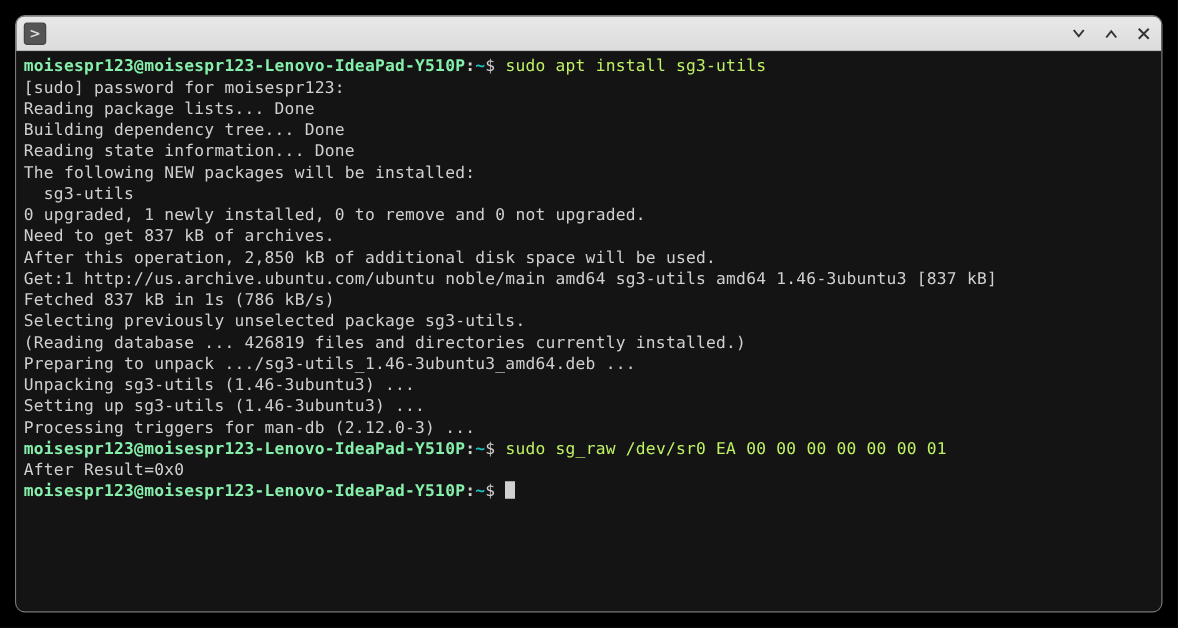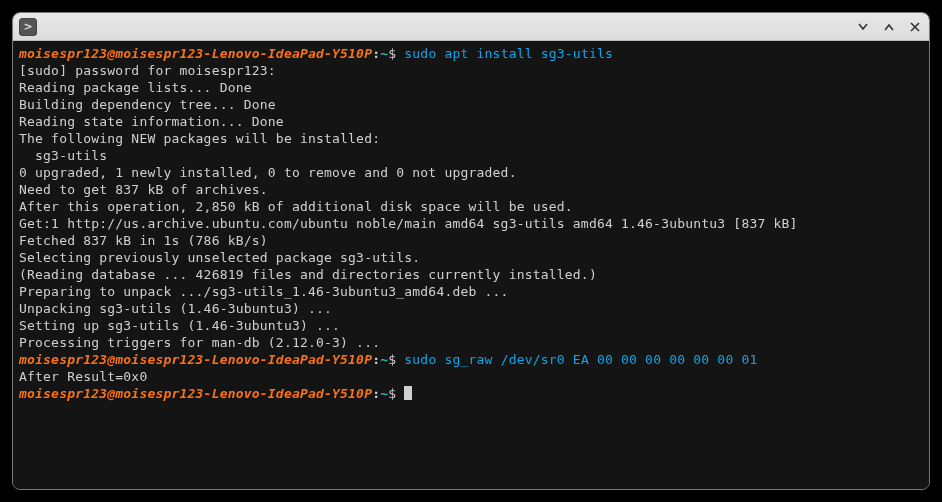--- a/index.html
+++ b/index.html
@@ -73,25 +73,25 @@
     flex: 1;
     background: #141414;
     padding: 4px 6px;
     font-size: 13px;
     line-height: 17px;
     white-space: pre;
     color: #d0d0d0;
     overflow: hidden;
     letter-spacing: 0.2px;
   }
-  .prompt-user { color: #f97316; font-weight: bold; font-style: italic; }
+  .prompt-user { color: #86efac; font-weight: bold; }
   .prompt-colon { color: #d0d0d0; font-weight: bold; }
   .prompt-path { color: #21c0c0; font-weight: bold; }
   .prompt-dollar { color: #d0d0d0; }
-  .cmd { color: #0ea5e9; }
+  .cmd { color: #bef264; }
   .cursor {
     display: inline-block;
     width: 8px;
     height: 14px;
     background: #d0d0d0;
     vertical-align: -2px;
   }
 </style>
 </head>
 <body>

